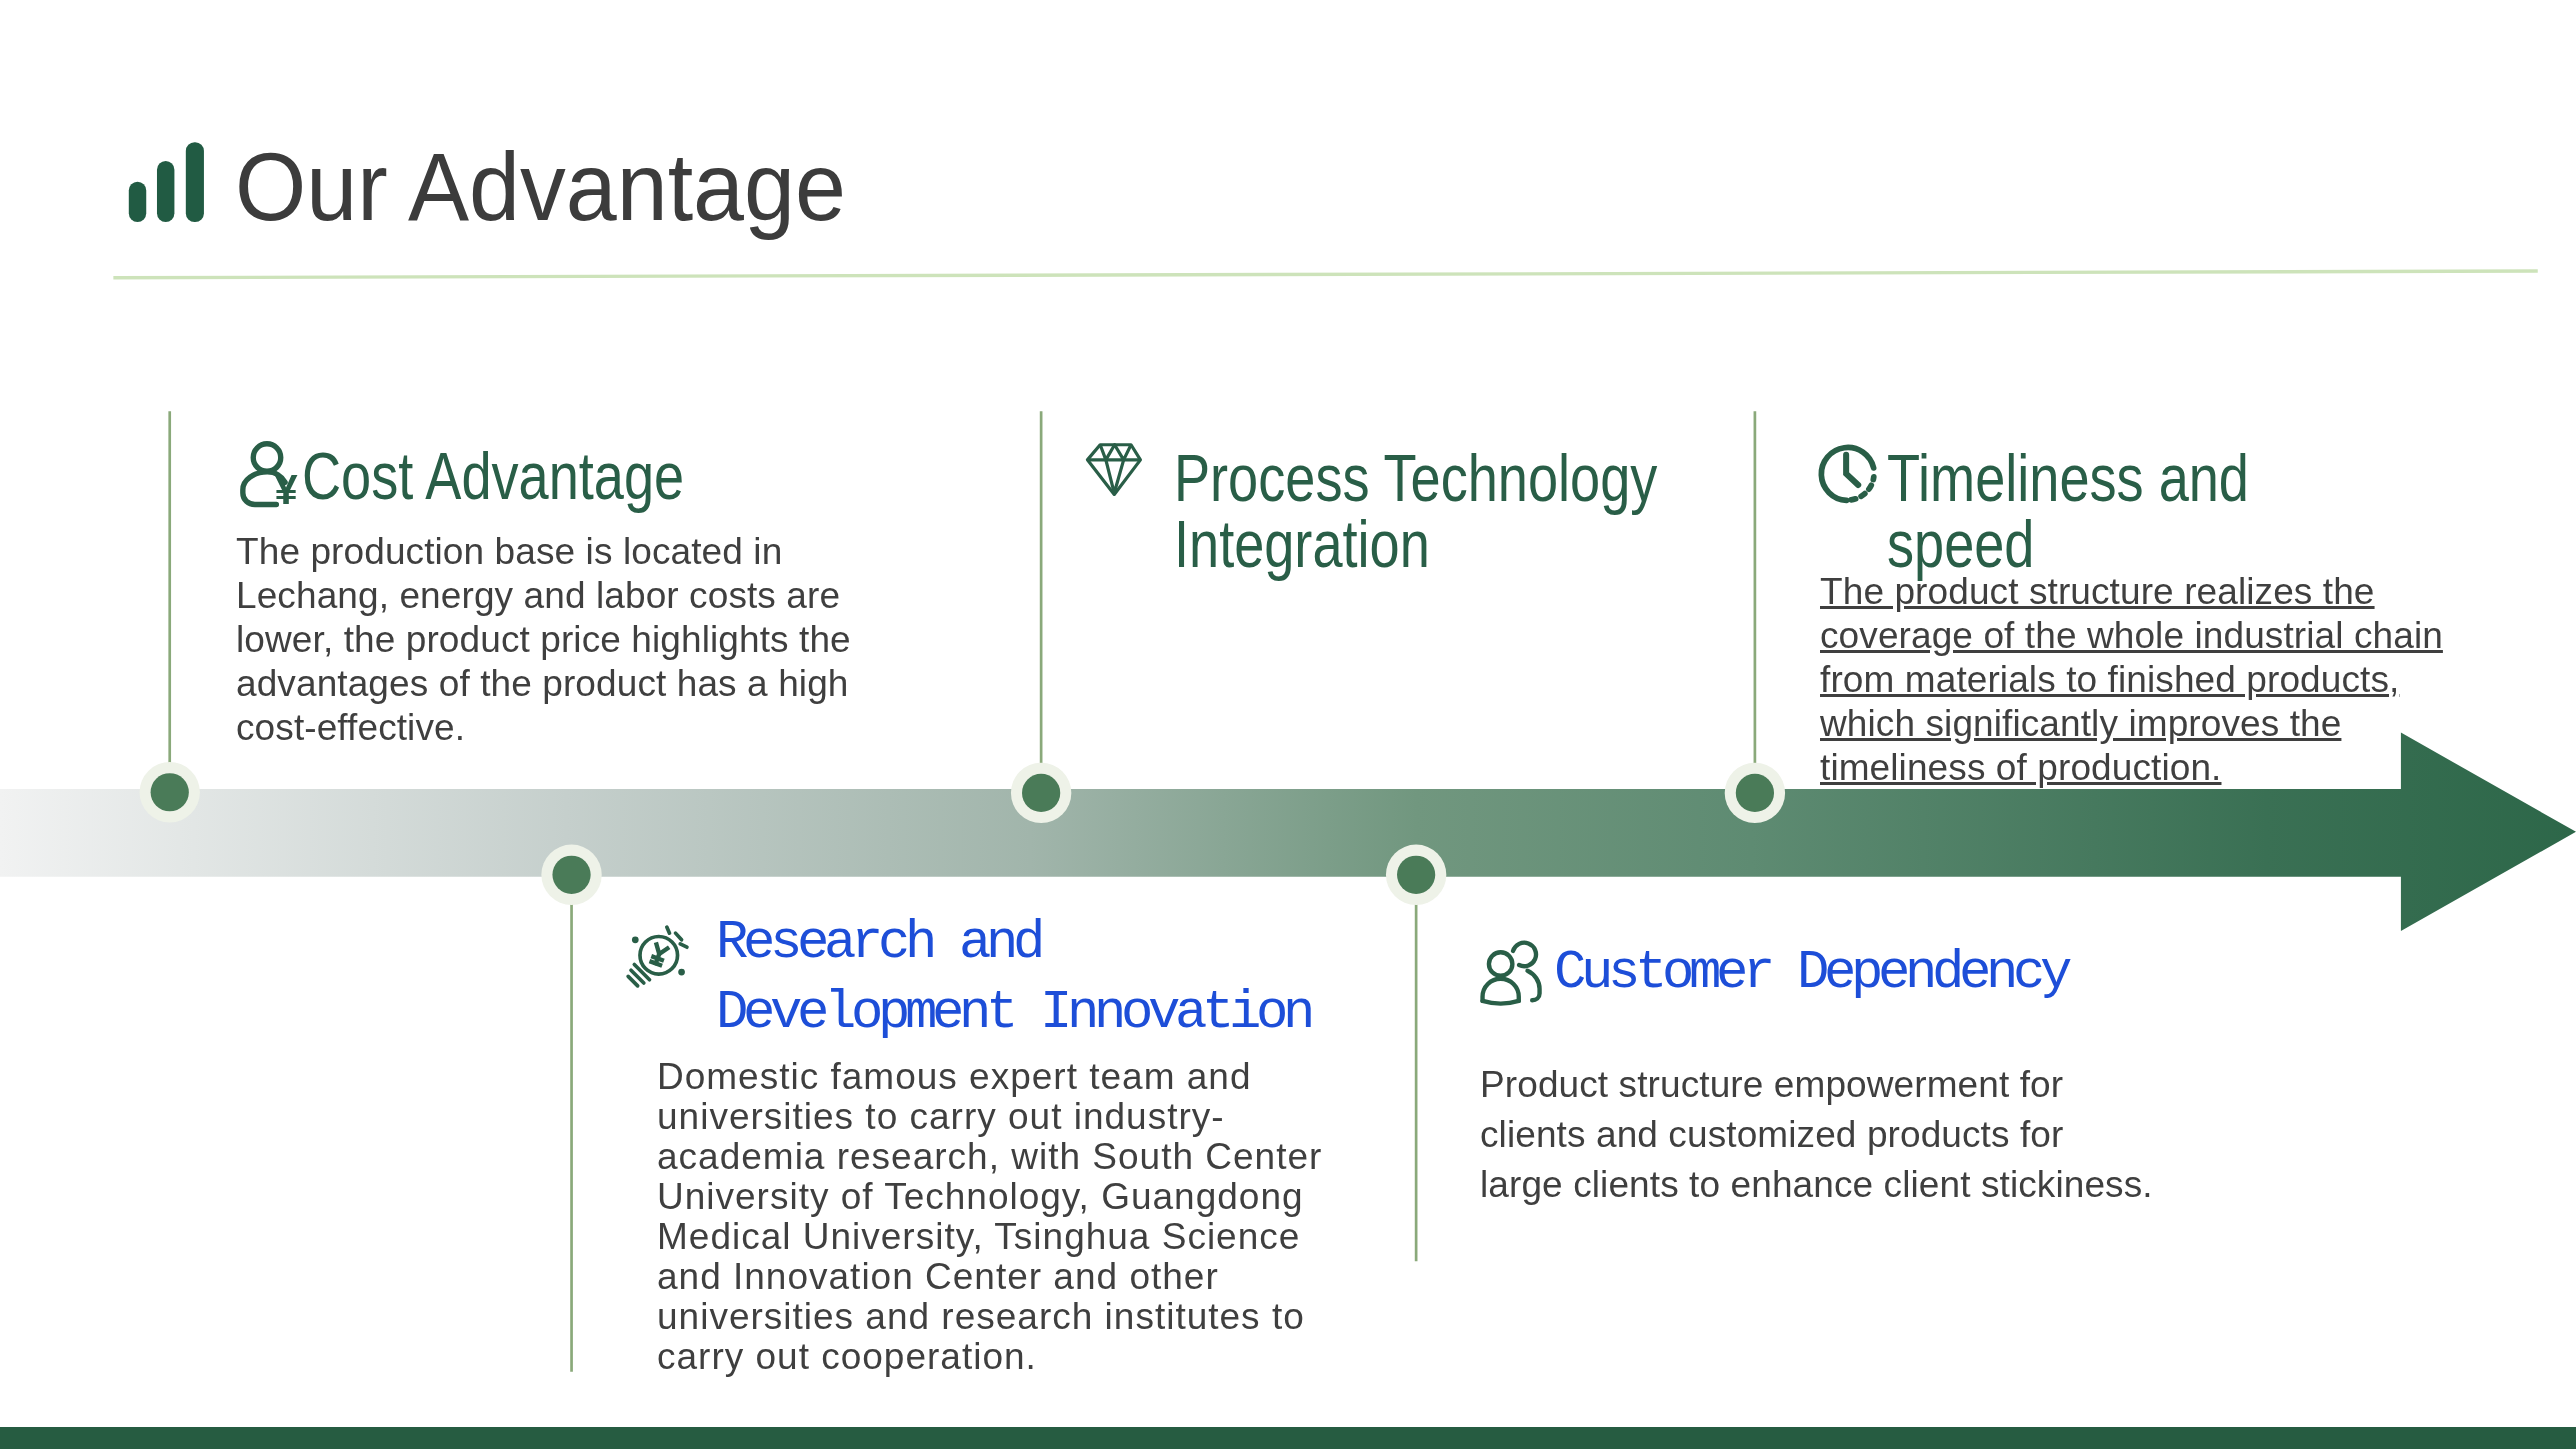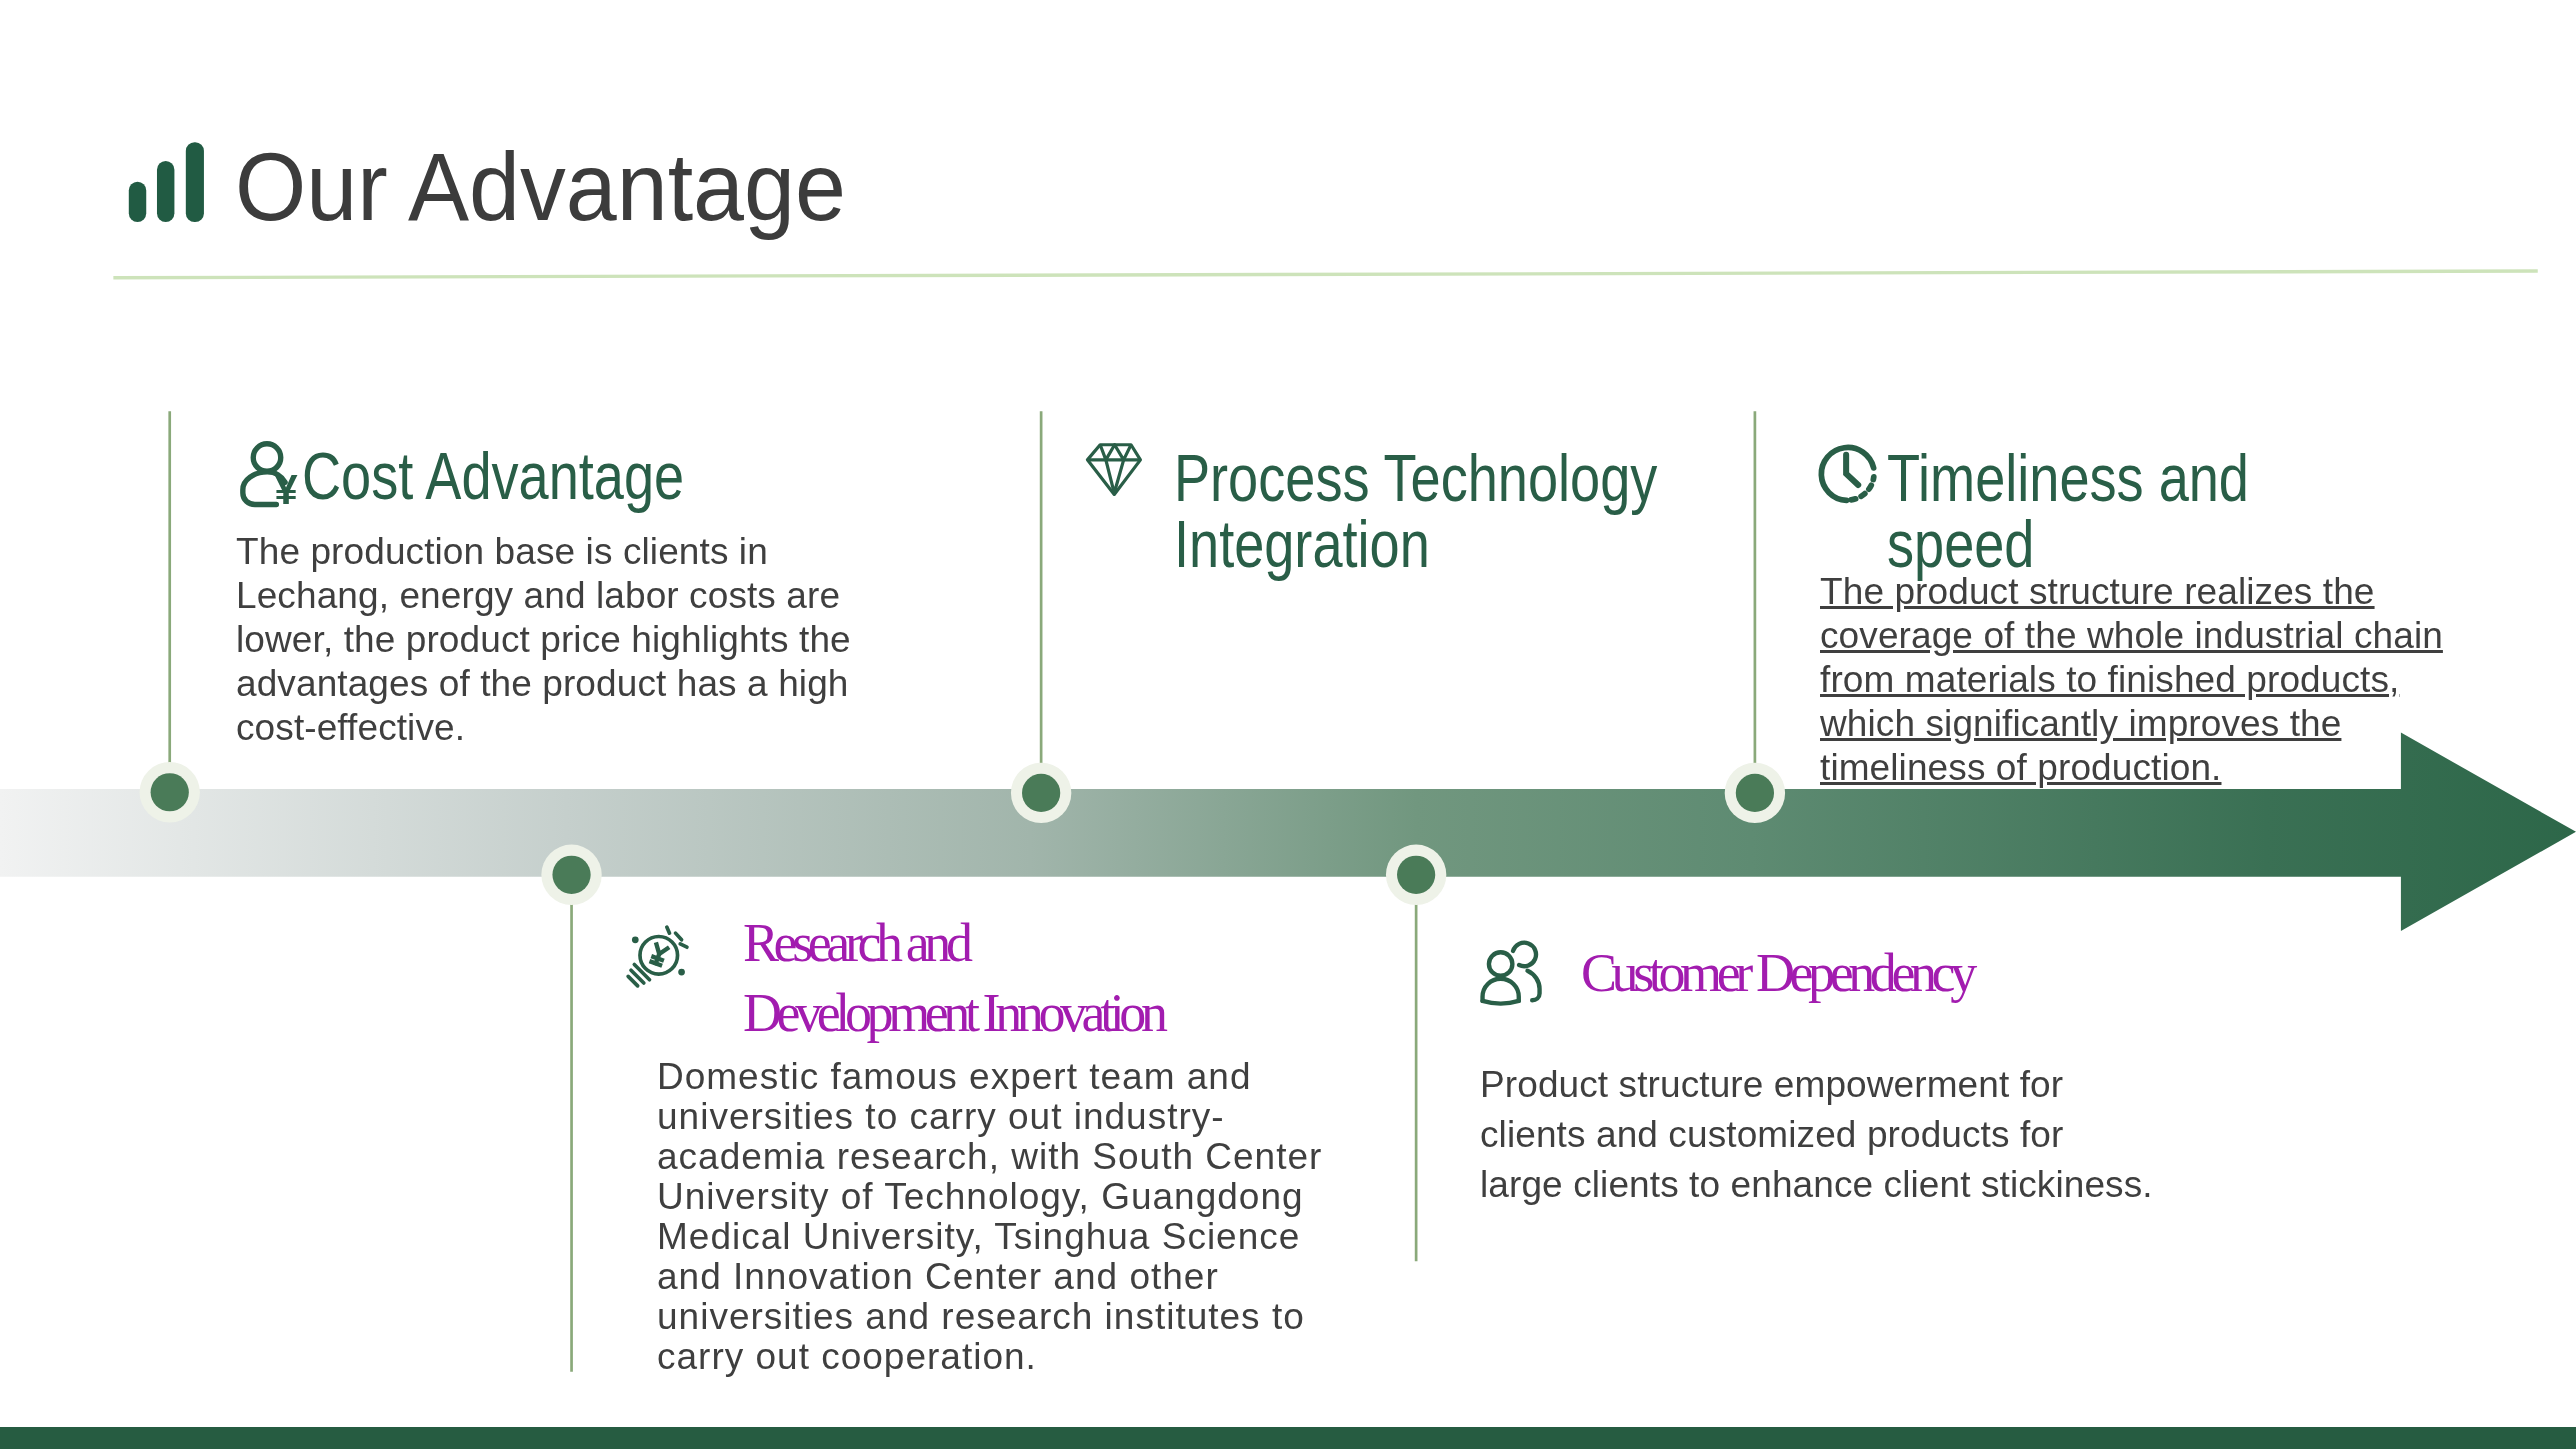--- a/index.html
+++ b/index.html
@@ -1,21 +1,21 @@
 <!DOCTYPE html>
 <html style="font-size:10.7px"><head>
 <meta charset="utf-8">
 <style>
   html,body{margin:0;padding:0;background:#ffffff;}
   #page{position:relative;width:2576px;height:1449px;overflow:hidden;background:#ffffff;
         font-family:"Liberation Sans", sans-serif;}
   .abs{position:absolute;white-space:pre;}
   .body{font-size:37px;line-height:44px;color:#3f3f3f;letter-spacing:0.1px;}
   .gtitle{font-size:66px;line-height:66px;color:#295e47;transform:scaleX(0.82);transform-origin:0 0;}
-  .mtitle{font-family:Liberation Serif, serif;color:#a21caf;margin-left:27px;}
+  .mtitle{font-family:Liberation Mono, monospace;color:#1d4ed8;}
 </style>
 </head>
 <body>
 <div id="page">
 
   <svg class="abs" style="left:0;top:0" width="2576" height="1449" viewBox="0 0 3840 2160">
     <defs>
       <linearGradient id="bandg" x1="0" y1="0" x2="3840" y2="0" gradientUnits="userSpaceOnUse">
         <stop offset="0" stop-color="#f1f2f2"></stop>
         <stop offset="0.22" stop-color="#c5cfcc"></stop>
@@ -105,21 +105,21 @@
       <path d="M 2210 1492 L 2210 1486 A 27 27 0 0 1 2264 1486 L 2264 1492"></path>
       <path d="M 2210 1492 Q 2237 1500 2264 1492"></path>
       <path d="M 2255.5 1417.5 A 17.5 17.5 0 1 1 2264.5 1438.5"></path>
       <path d="M 2277 1447 C 2288 1452 2295 1463 2295 1474 L 2295 1481 C 2295 1487 2290 1491 2284 1491"></path>
     </g>
   </svg>
 
   <div class="abs" style="left:235px;top:138px;font-size:97px;line-height:97px;color:#3c3c3c;transform:scaleX(0.944);transform-origin:0 0;">Our Advantage</div>
 
   <div class="abs gtitle" style="left:302px;top:443px;">Cost Advantage</div>
-  <div class="abs body" style="left:236px;top:530px;">The production base is clients in
+  <div class="abs body" style="left:236px;top:530px;">The production base is located in
 Lechang, energy and labor costs are
 lower, the product price highlights the
 advantages of the product has a high
 cost-effective.</div>
 
   <div class="abs gtitle" style="left:1174px;top:445px;">Process Technology
 Integration</div>
 
   <div class="abs gtitle" style="left:1887px;top:445px;">Timeliness and
 speed</div>

